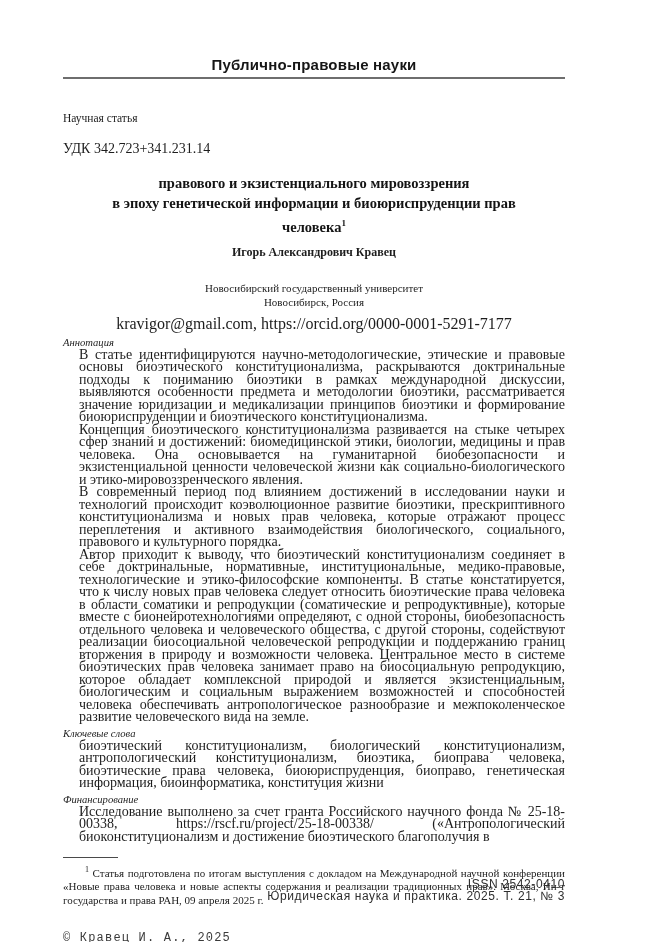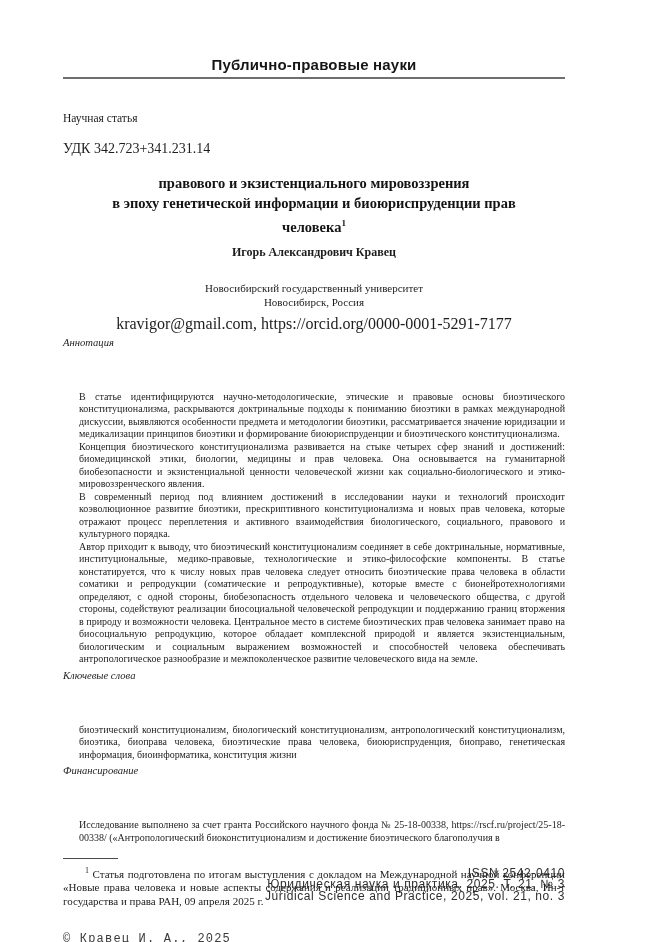--- a/index.html
+++ b/index.html
@@ -70,23 +70,22 @@
   }
   .meta-heading {
     margin-top: 3px;
     font-style: italic;
     font-size: 10.6px;
     line-height: 13px;
   }
   .meta-block {
     padding-left: 16px;
     text-align: justify;
-    font-size: 10px;
+    font-size: 14px;
     line-height: 12.5px;
-    margin-top: 42px;
   }
   .meta-block p { margin: 0; }
   .footnote-rule {
     margin: 14px 0 0 0;
     width: 55px;
     border: none;
     border-top: 1px solid #4a4a4a;
     height: 0;
   }
   .footnote-text {
@@ -166,15 +165,14 @@
 
     <hr class="footnote-rule">
     <p class="footnote-text"><sup>1</sup> <span>Статья подготовлена по итогам выступления с докладом на Международной научной конференции «Новые права человека и новые аспекты содержания и реализации традиционных прав». Москва, Ин-т государства и права РАН, 09 апреля 2025 г.</span></p>
 
     <div class="copyright">© Кравец И. А., 2025</div>
   </div>
 
   <div class="footer">
     <div>ISSN 2542-0410</div>
     <div>Юридическая наука и практика. 2025. Т. 21, № 3</div>
-    <div>Juridical Science and Practice, 2025, vol. 21, no. 3</div>
   </div>
 </div>
 
 </body></html>

